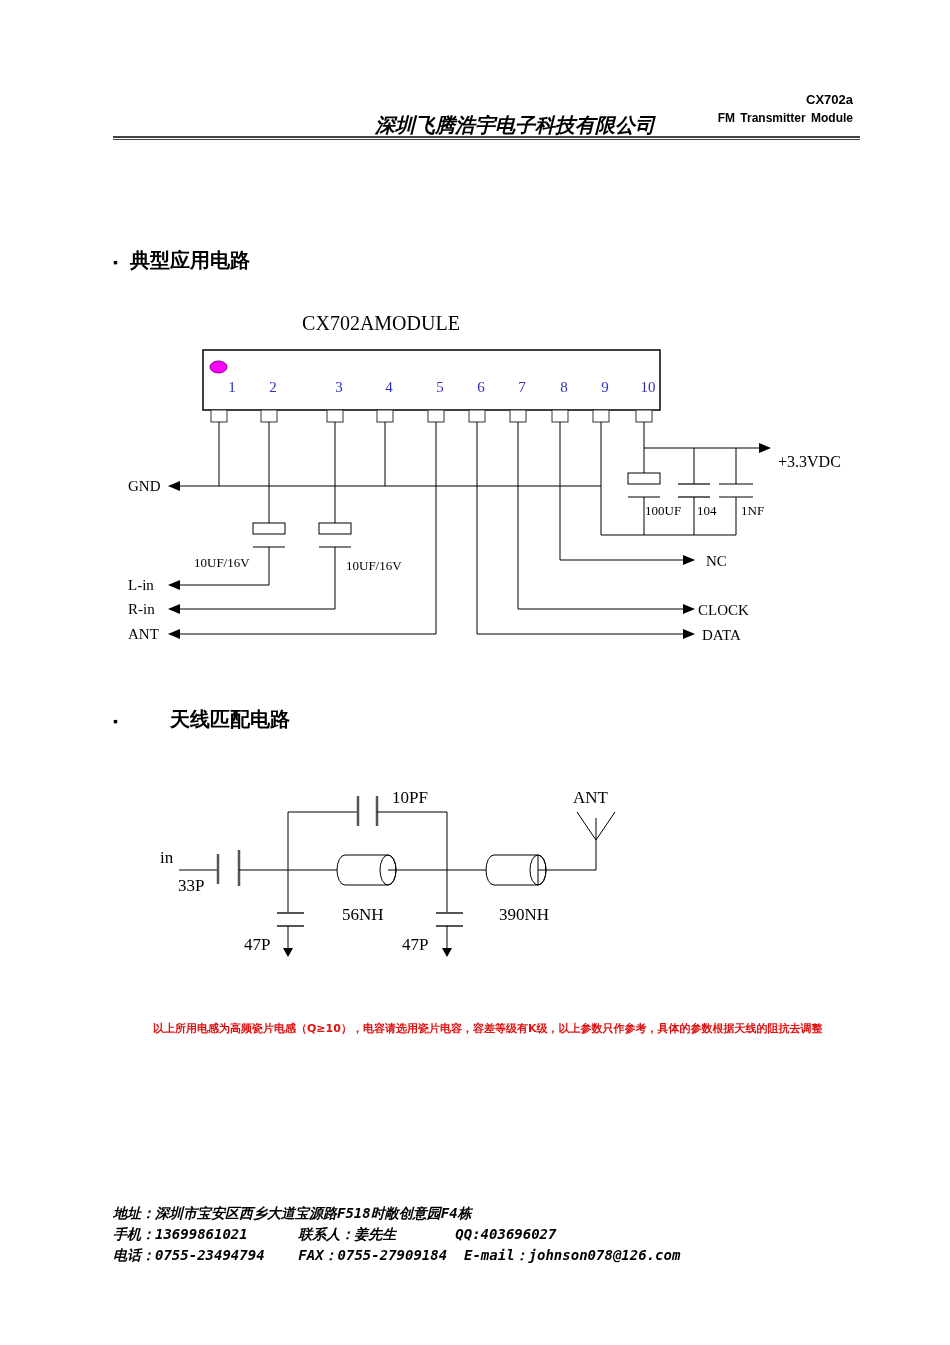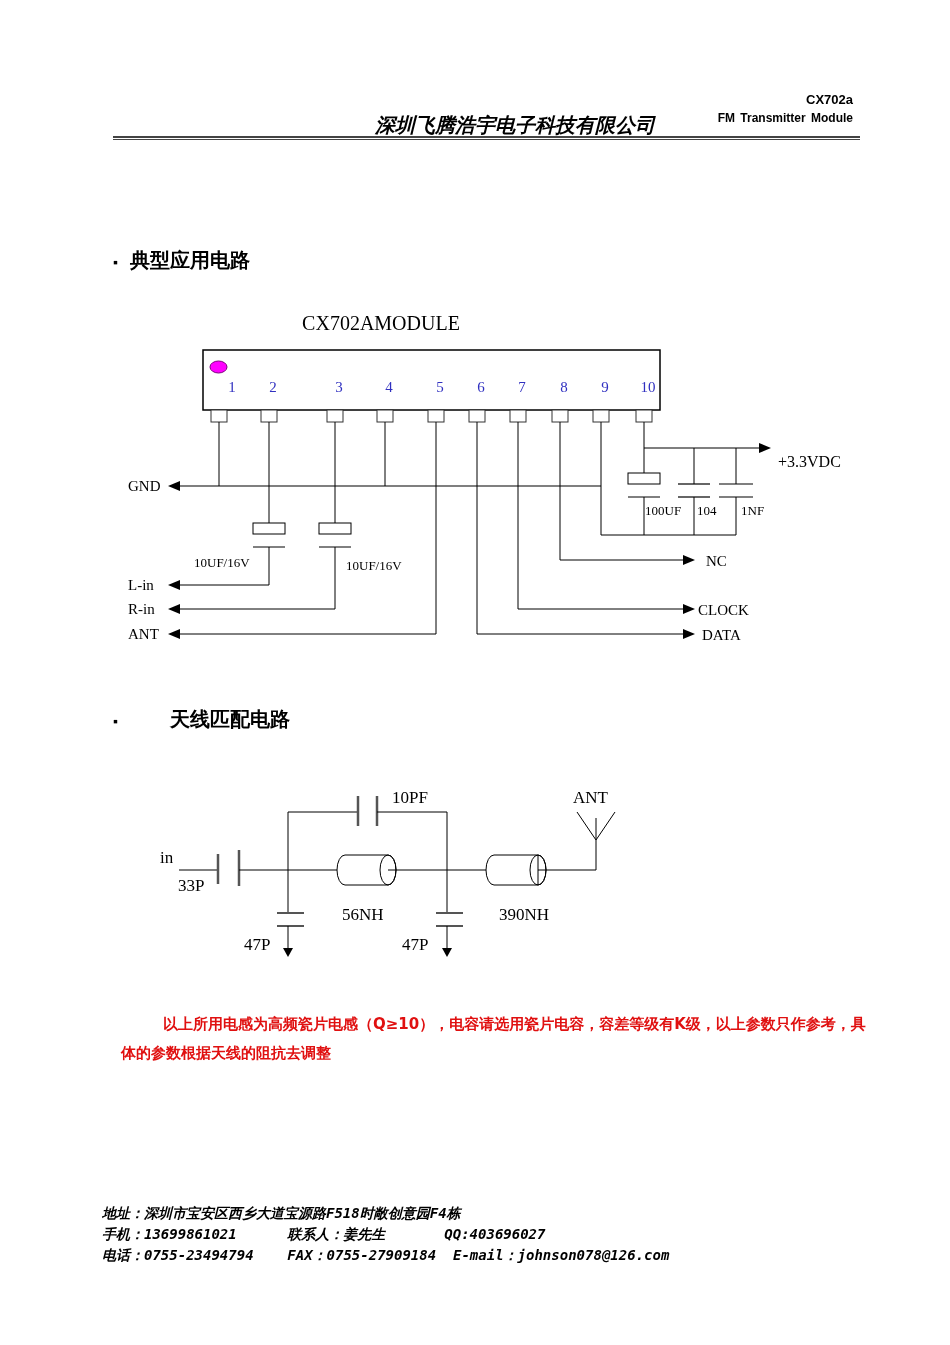--- a/index.html
+++ b/index.html
@@ -5,22 +5,22 @@
   html, body { margin: 0; padding: 0; background: #ffffff; }
   body { width: 950px; height: 1345px; position: relative; overflow: hidden; font-family: "Liberation Serif", serif; color: #000; }
   .abs { position: absolute; }
   .hdr-company { left: 375px; top: 112px; font-size: 20px; font-style: italic; font-weight: bold; font-family: "DejaVu Serif", serif; }
   .hdr-model { right: 97px; top: 92px; font-size: 13px; font-weight: bold; font-family: "Liberation Sans", sans-serif; text-align: right; }
   .hdr-title { right: 97px; top: 111px; font-size: 12px; font-weight: bold; font-family: "Liberation Sans", sans-serif; text-align: right; word-spacing: 2px; }
   .hdr-rule1 { left: 113px; top: 136px; width: 747px; height: 2px; background: #444; }
   .hdr-rule2 { left: 113px; top: 139px; width: 747px; height: 1px; background: #444; }
   .sec-bullet { font-size: 14px; font-family: "Liberation Sans", sans-serif; }
   .sec-title { font-size: 20px; font-weight: bold; font-family: "DejaVu Sans", sans-serif; }
-  .note { left: 121px; top: 1010px; width: 750px; color: #e01010; font-size: 15px; font-weight: bold; line-height: 29px; font-family: "DejaVu Sans", sans-serif; text-indent: 42px; }
-  .footer { left: 102px; top: 1203px; font-size: 14px; font-style: italic; font-weight: bold; font-family: "DejaVu Sans Mono", monospace; line-height: 21px; white-space: pre; }
+  .note { left: 111px; top: 1010px; width: 750px; color: #e01010; font-size: 11px; font-weight: bold; line-height: 37px; font-family: "DejaVu Sans", sans-serif; text-indent: 42px; }
+  .footer { left: 113px; top: 1203px; font-size: 14px; font-style: italic; font-weight: bold; font-family: "DejaVu Sans Mono", monospace; line-height: 21px; white-space: pre; }
   svg text { font-family: "Liberation Serif", serif; }
 </style>
 </head>
 <body>
 
 <div class="abs hdr-model">CX702a</div>
 <div class="abs hdr-company">深圳飞腾浩宇电子科技有限公司</div>
 <div class="abs hdr-title">FM  Transmitter  Module</div>
 <div class="abs hdr-rule1"></div>
 <div class="abs hdr-rule2"></div>

